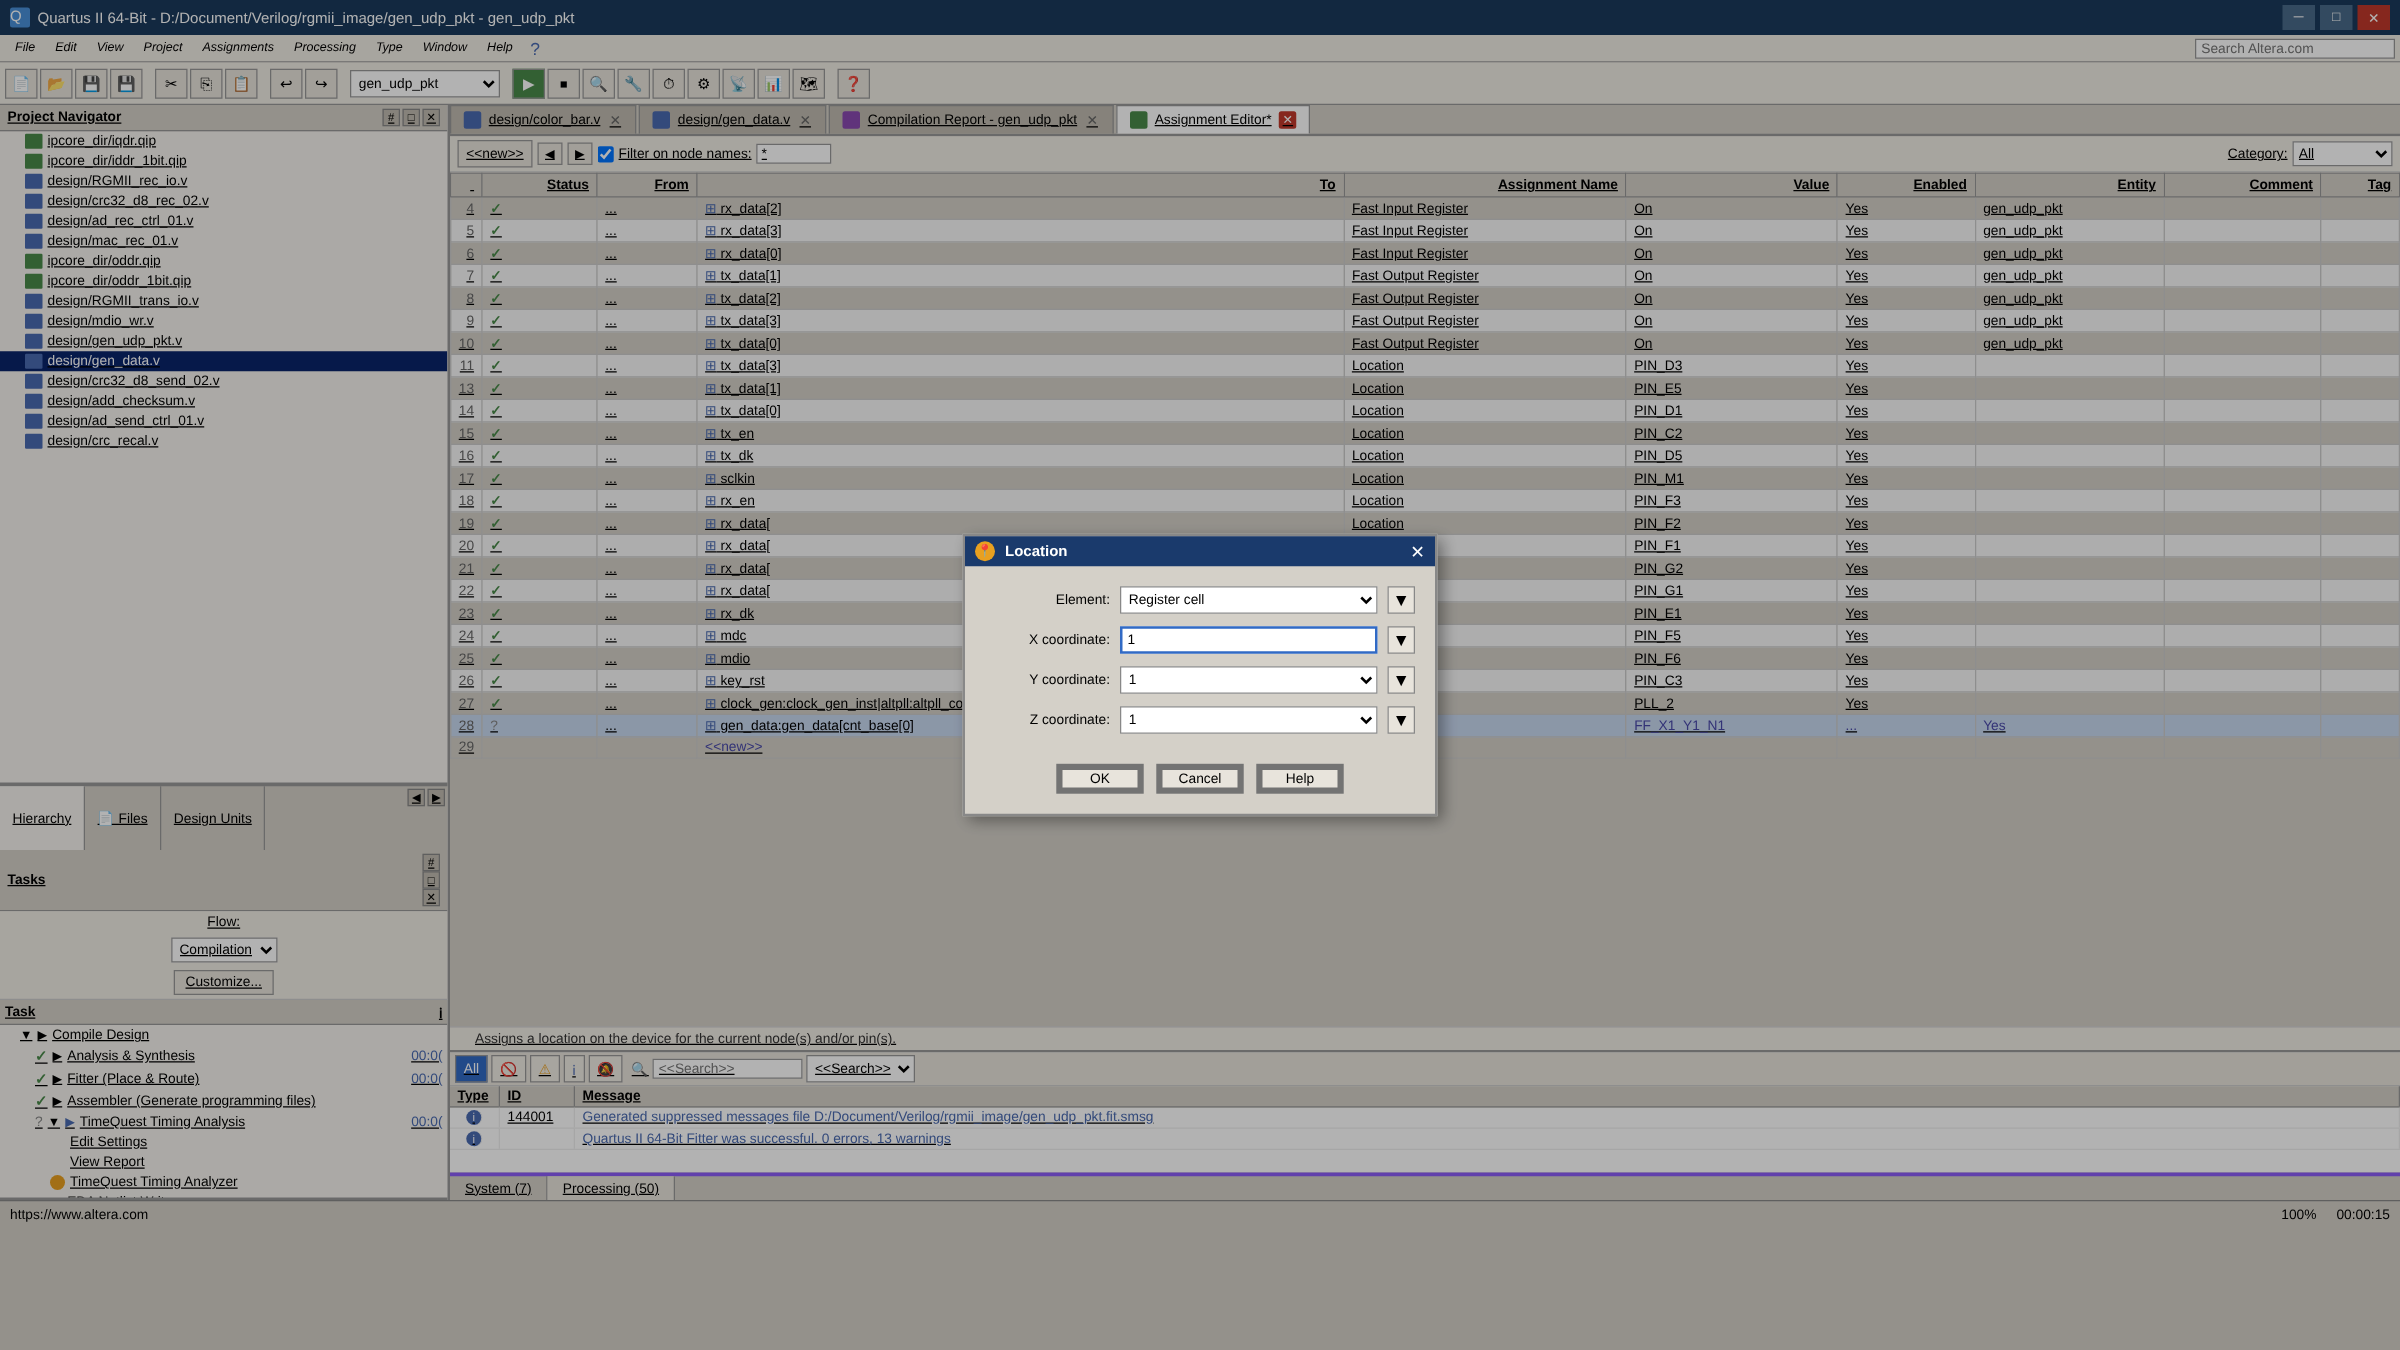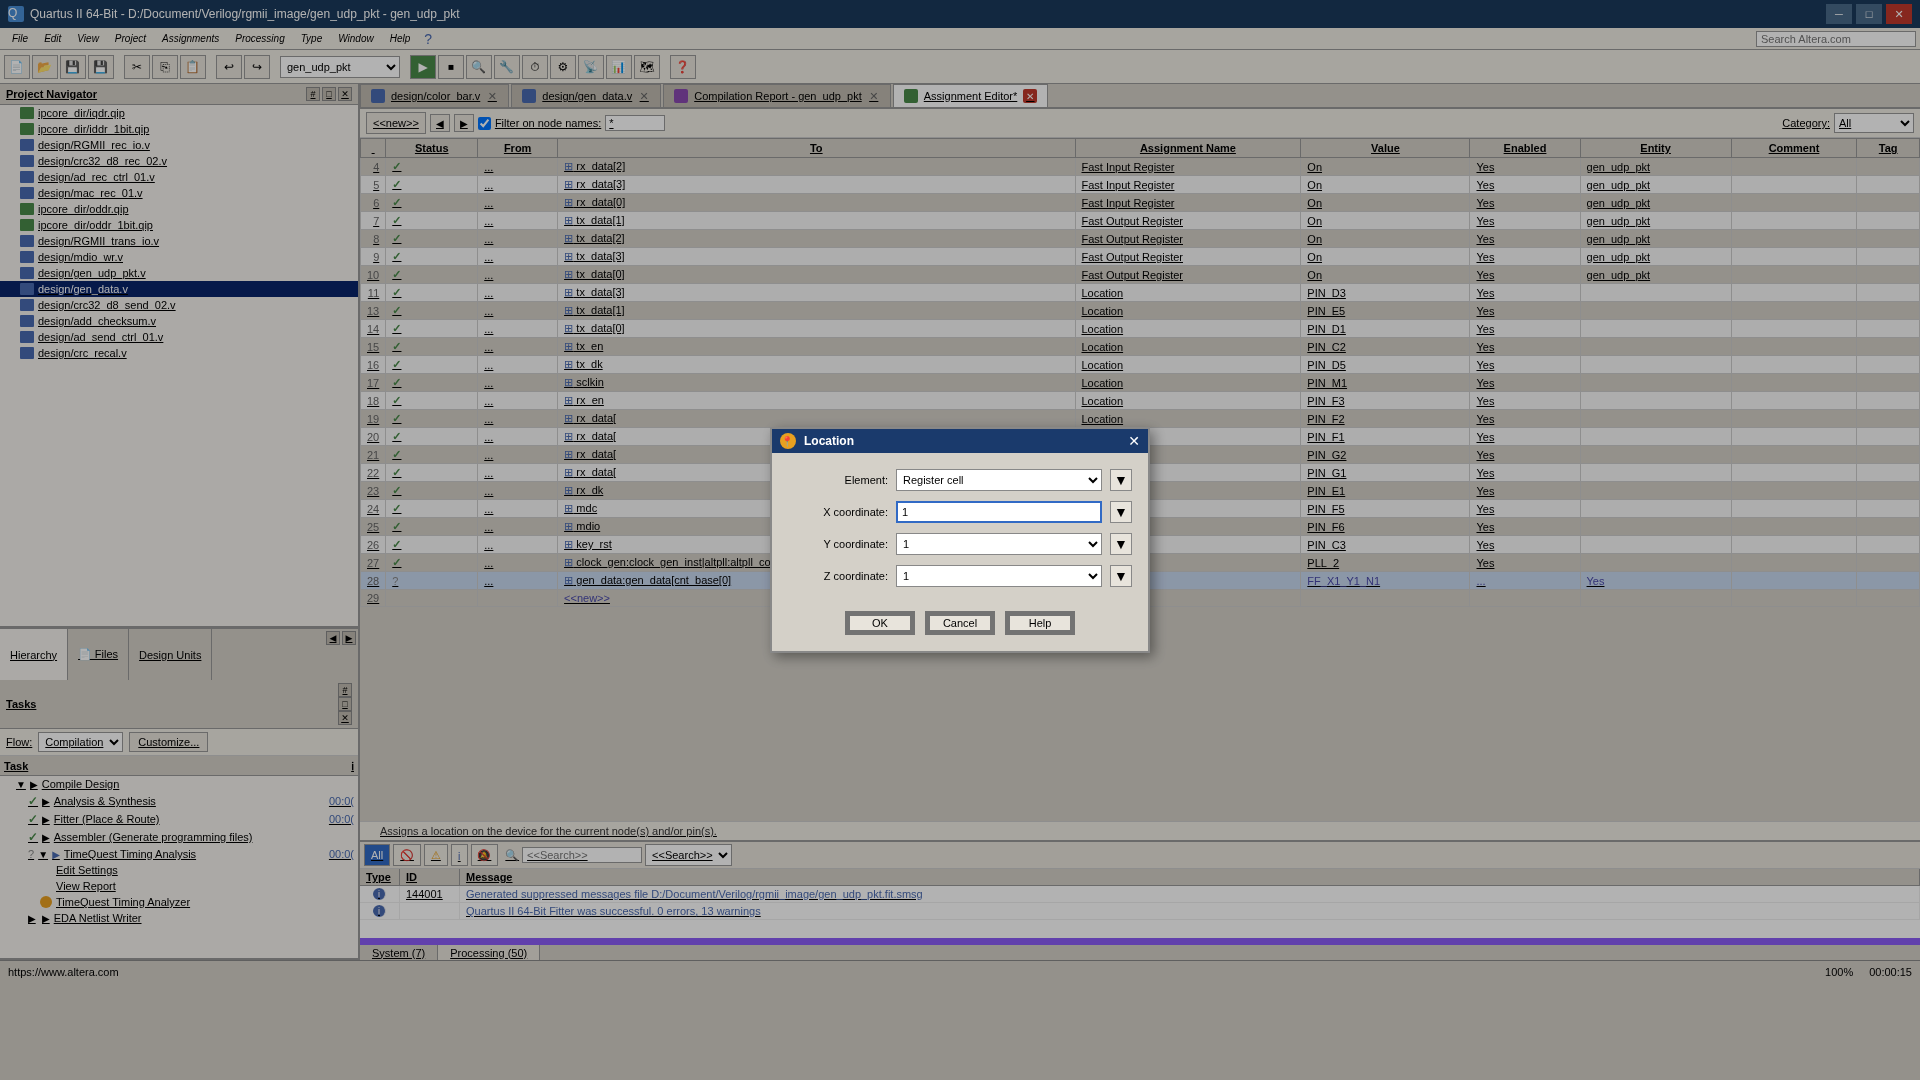--- a/index.html
+++ b/index.html
@@ -39,21 +39,21 @@
     .file-icon.blue { background: #4a6ab0; }
 
     
     #nav-tabs { display: flex; background: #d4d0c8; border-top: 1px solid #999; }
     .nav-tab { padding: 19px 10px; cursor: pointer; font-size: 11px; border-right: 1px solid #999; display: flex; align-items: center; gap: 4px; }
     .nav-tab.active { background: #f5f3ee; }
 
     
     #tasks-panel { height: 280px; border-bottom: 2px solid #999; overflow: hidden; }
     #tasks-header { background: #d4d0c8; padding: 3px 6px; font-weight: bold; font-size: 11px; display: flex; justify-content: space-between; align-items: center; border-bottom: 1px solid #999; }
-    #tasks-toolbar { display: flex; align-items: center; padding: 3px 6px; gap: 6px; background: #f0ece4; border-bottom: 1px solid #ccc; }
+    #tasks-toolbar { display: flex; align-items: center; padding: 3px 6px; gap: 6px; background: #f0ece4; border-bottom: 1px solid #ccc; flex-direction: column; }
     .tasks-dropdown { height: 20px; border: 1px solid #999; background: white; font-size: 11px; padding: 0 2px; }
     #tasks-content { overflow-y: auto; height: calc(280px - 60px); font-size: 11px; }
     .task-item { padding: 2px 4px; display: flex; align-items: center; gap: 4px; }
     .task-indent1 { padding-left: 16px; }
     .task-indent2 { padding-left: 28px; }
     .task-indent3 { padding-left: 40px; }
     .task-check { color: #4a8a4a; font-weight: bold; font-size: 12px; }
     .task-q { color: #888; }
     .task-time { margin-left: auto; color: #4a6ab0; font-size: 11px; }
     .expand-btn { width: 10px; font-size: 10px; cursor: pointer; }
@@ -73,21 +73,21 @@
     
     #content-toolbar { display: flex; align-items: center; padding: 3px 6px; gap: 4px; background: #f0ece4; border-bottom: 1px solid #ccc; font-size: 11px; }
     .filter-checkbox { width: 13px; height: 13px; cursor: pointer; }
     .filter-input { border: 1px solid #999; padding: 1px 3px; font-size: 11px; width: 60px; }
     .nav-arrow { width: 20px; height: 18px; background: #e8e4dc; border: 1px solid #999; cursor: pointer; display: flex; align-items: center; justify-content: center; font-size: 10px; }
     .cat-dropdown { border: 1px solid #999; background: white; font-size: 11px; height: 20px; min-width: 80px; }
 
     
     #assignment-table-wrap { flex: 1; overflow: auto; }
     table.assignment-table { width: 100%; border-collapse: collapse; font-size: 11px; }
-    table.assignment-table th { background: #d4d0c8; border: 1px solid #999; padding: 3px 6px; text-align: center; font-weight: bold; position: sticky; top: 0; z-index: 2; }
+    table.assignment-table th { background: #d4d0c8; border: 1px solid #999; padding: 3px 6px; text-align: right; font-weight: bold; position: sticky; top: 0; z-index: 2; }
     table.assignment-table td { border: 1px solid #ccc; padding: 2px 6px; white-space: nowrap; }
     table.assignment-table tr:nth-child(even) td { background: #f8f8f8; }
     .row-num { color: #666; text-align: right; width: 24px; }
     .check-green { color: #4a8a4a; font-weight: bold; }
     .new-entry { color: #4a4aaa; }
     .highlighted-row td { background: #c8d8f0 !important; }
 
     
     #table-status { padding: 3px 20px; font-size: 11px; background: #f0ece4; border-top: 1px solid #ccc; color: #333; }
 
@@ -100,21 +100,21 @@
     .msg-dd { border: 1px solid #999; height: 22px; background: white; font-size: 11px; padding: 0 2px; }
     #msg-headers { display: grid; grid-template-columns: 40px 60px 1fr; background: #d4d0c8; border-bottom: 1px solid #999; font-weight: bold; font-size: 11px; }
     #msg-headers div { padding: 2px 6px; border-right: 1px solid #999; }
     #msg-list { overflow-y: auto; flex: 1; font-size: 11px; }
     .msg-row { display: grid; grid-template-columns: 40px 60px 1fr; border-bottom: 1px solid #eee; }
     .msg-row div { padding: 2px 6px; border-right: 1px solid #eee; overflow: hidden; white-space: nowrap; }
     .msg-icon { display: flex; align-items: center; justify-content: center; }
     .info-circle { width: 12px; height: 12px; background: #4a6ab0; border-radius: 50%; color: white; font-size: 9px; display: flex; align-items: center; justify-content: center; }
 
     
-    #bottom-tabs { display: flex; background: #d4d0c8; border-top: 7px solid #8b5cf6; height: 22px; }
+    #bottom-tabs { display: flex; background: #d4d0c8; border-top: 3px solid #8b5cf6; height: 22px; }
     .bottom-tab { padding: 3px 12px; font-size: 11px; cursor: pointer; border-right: 1px solid #999; display: flex; align-items: center; }
 
     
     #status-bar { background: #d4d0c8; height: 22px; display: flex; align-items: center; padding: 0 8px; font-size: 11px; border-top: 1px solid #888; justify-content: space-between; }
 
     
     #modal-overlay { position: fixed; top: 0; left: 0; width: 100%; height: 100%; background: rgba(0,0,0,0.3); z-index: 1000; display: flex; align-items: center; justify-content: center; }
     #location-dialog { background: #d4d0c8; border: 2px solid #888; box-shadow: 4px 4px 12px rgba(0,0,0,0.4); width: 380px; }
     #dialog-titlebar { background: #1a3a6c; color: white; padding: 4px 8px; font-size: 12px; font-weight: bold; display: flex; align-items: center; justify-content: space-between; }
     #dialog-titlebar .dlg-icon { width: 16px; height: 16px; background: #e8a020; border-radius: 50%; display: flex; align-items: center; justify-content: center; font-size: 10px; color: white; }

